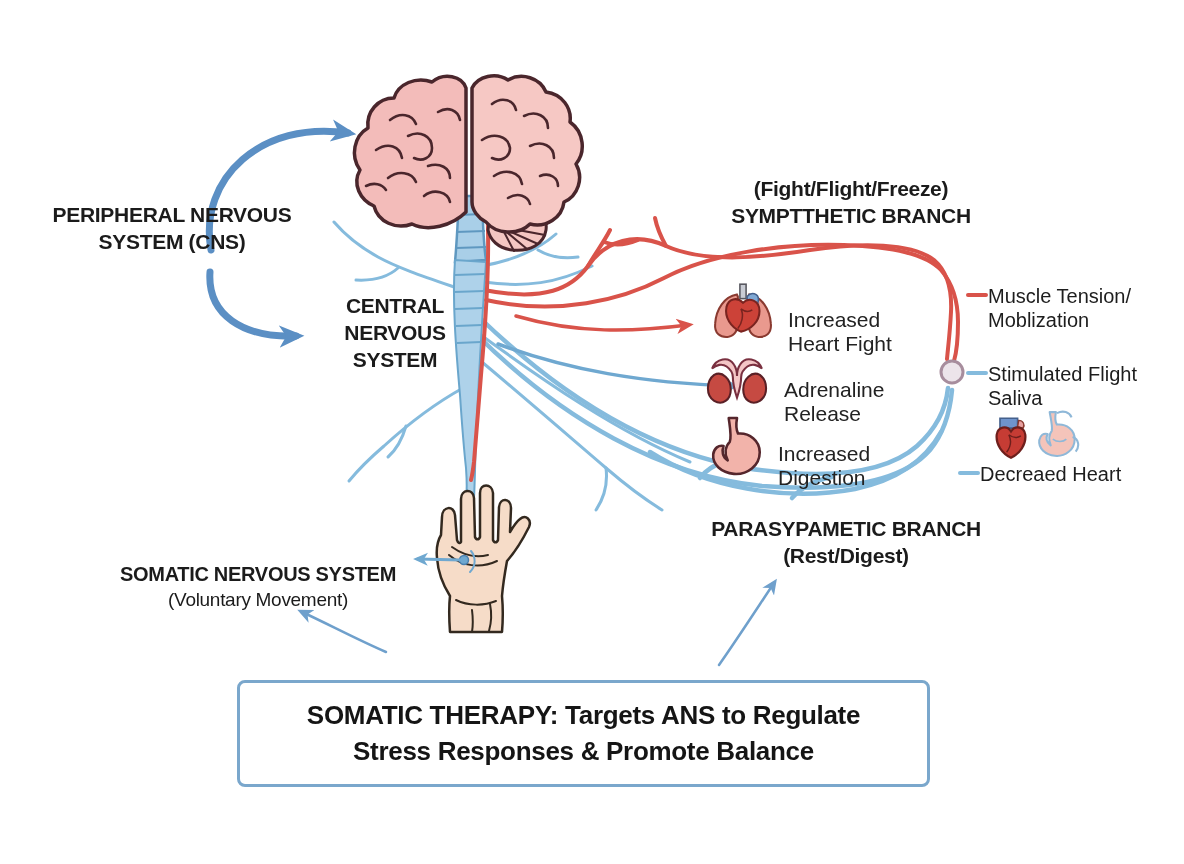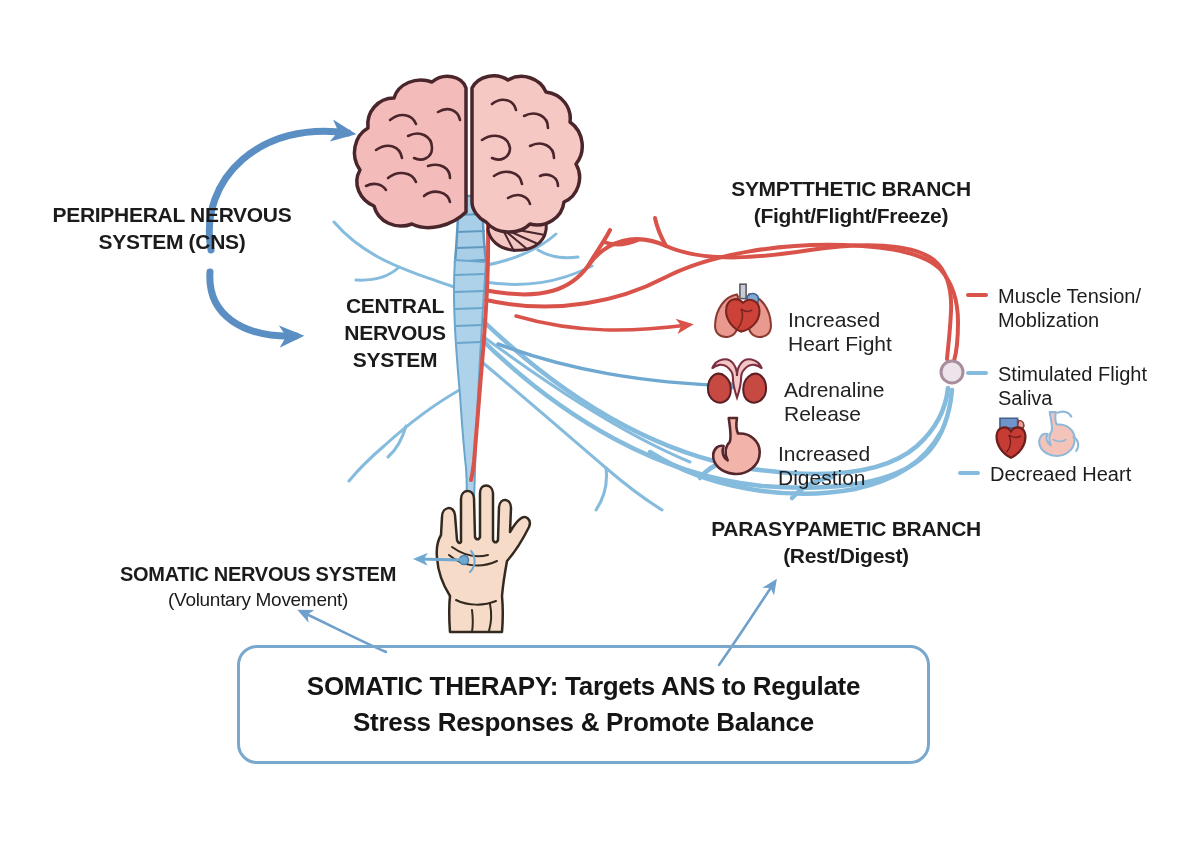--- a/index.html
+++ b/index.html
@@ -5,27 +5,27 @@
   html,body{margin:0;padding:0;background:#ffffff;}
   .canvas{position:relative;width:1184px;height:864px;background:#ffffff;overflow:hidden;
           font-family:"Liberation Sans",sans-serif;color:#1b1b1b;}
   svg.art{position:absolute;left:0;top:0;}
   .lbl{position:absolute;text-align:center;transform:translateX(-50%);line-height:1.28;
        letter-spacing:-0.3px;white-space:nowrap;}
   .lbl .b{font-weight:700;font-size:21px;}
   .lbl .r{font-weight:400;font-size:19px;}
   .effect{position:absolute;display:flex;align-items:flex-start;gap:12px;}
   .effect .txt{font-size:21px;font-weight:400;line-height:1.12;color:#222;padding-top:2px;margin-top:24px;}
-  .legend-item{position:absolute;display:flex;align-items:flex-start;gap:10px;}
+  .legend-item{position:absolute;display:flex;align-items:flex-start;}
   .legend-item .txt{font-size:20px;font-weight:400;line-height:1.2;color:#1d1d1d;text-align:left;}
   .tick{display:inline-block;width:22px;height:4px;border-radius:2px;margin-top:9px;flex:0 0 auto;}
   .tick-red{background:#d9534a;}
   .tick-blue{background:#85bbdd;}
-  .therapy-box{position:absolute;left:237px;top:645px;width:693px;height:119px;box-sizing:border-box;
-       border:3px solid #7aa7cc;border-radius:20px;background:transparent;
+  .therapy-box{position:absolute;left:237px;top:680px;width:693px;height:107px;box-sizing:border-box;
+       border:3px solid #7aa7cc;border-radius:8px;background:transparent;
        display:flex;flex-direction:column;align-items:center;justify-content:center;}
   .therapy-box .line{font-size:26px;font-weight:700;line-height:1.38;color:#151515;letter-spacing:-0.3px;}
   .minis{position:absolute;left:993px;top:410px;display:flex;gap:6px;align-items:flex-end;}
 </style>
 </head>
 <body>
 
 <div class="canvas">
 
   <svg class="art" width="1184" height="864" viewBox="0 0 1184 864">
@@ -152,22 +152,22 @@
     <div class="b">SYSTEM (CNS)</div>
   </div>
 
   <div class="lbl" style="left:395px;top:293px;">
     <div class="b">CENTRAL</div>
     <div class="b">NERVOUS</div>
     <div class="b">SYSTEM</div>
   </div>
 
   <div class="lbl" style="left:851px;top:176px;">
+    <div class="b">(Fight/Flight/Freeze)</div>
     <div class="b">SYMPTTHETIC BRANCH</div>
-    <div class="b">(Fight/Flight/Freeze)</div>
   </div>
 
   <div class="lbl" style="left:846px;top:516px;">
     <div class="b">PARASYPAMETIC BRANCH</div>
     <div class="b">(Rest/Digest)</div>
   </div>
 
   <div class="lbl" style="left:258px;top:562px;">
     <div class="b" style="font-size:20px;">SOMATIC NERVOUS SYSTEM</div>
     <div class="r">(Voluntary Movement)</div>

